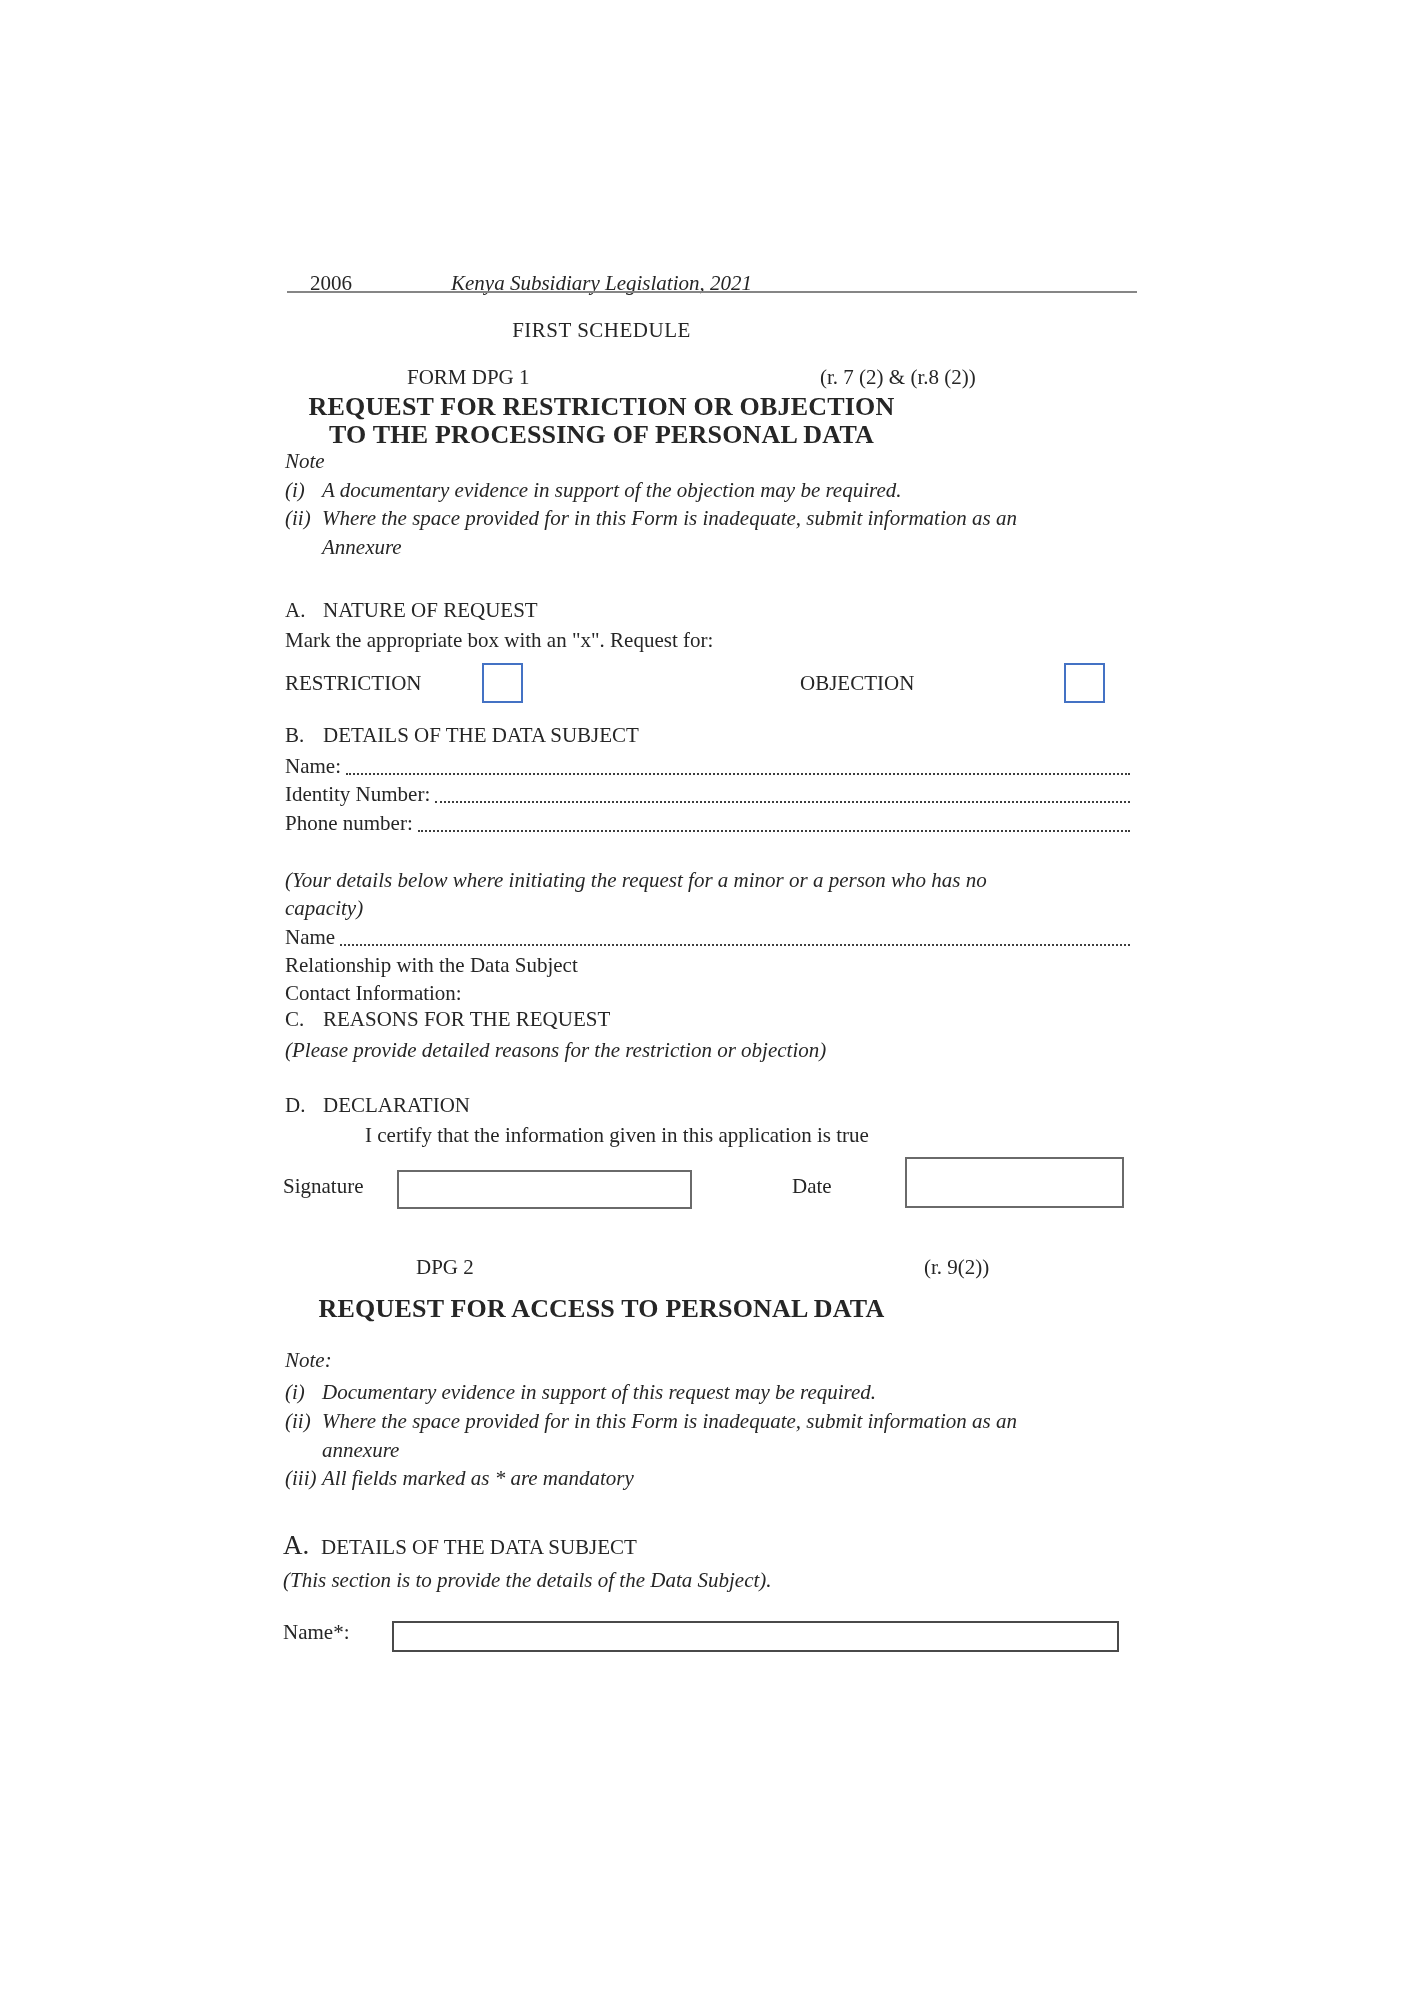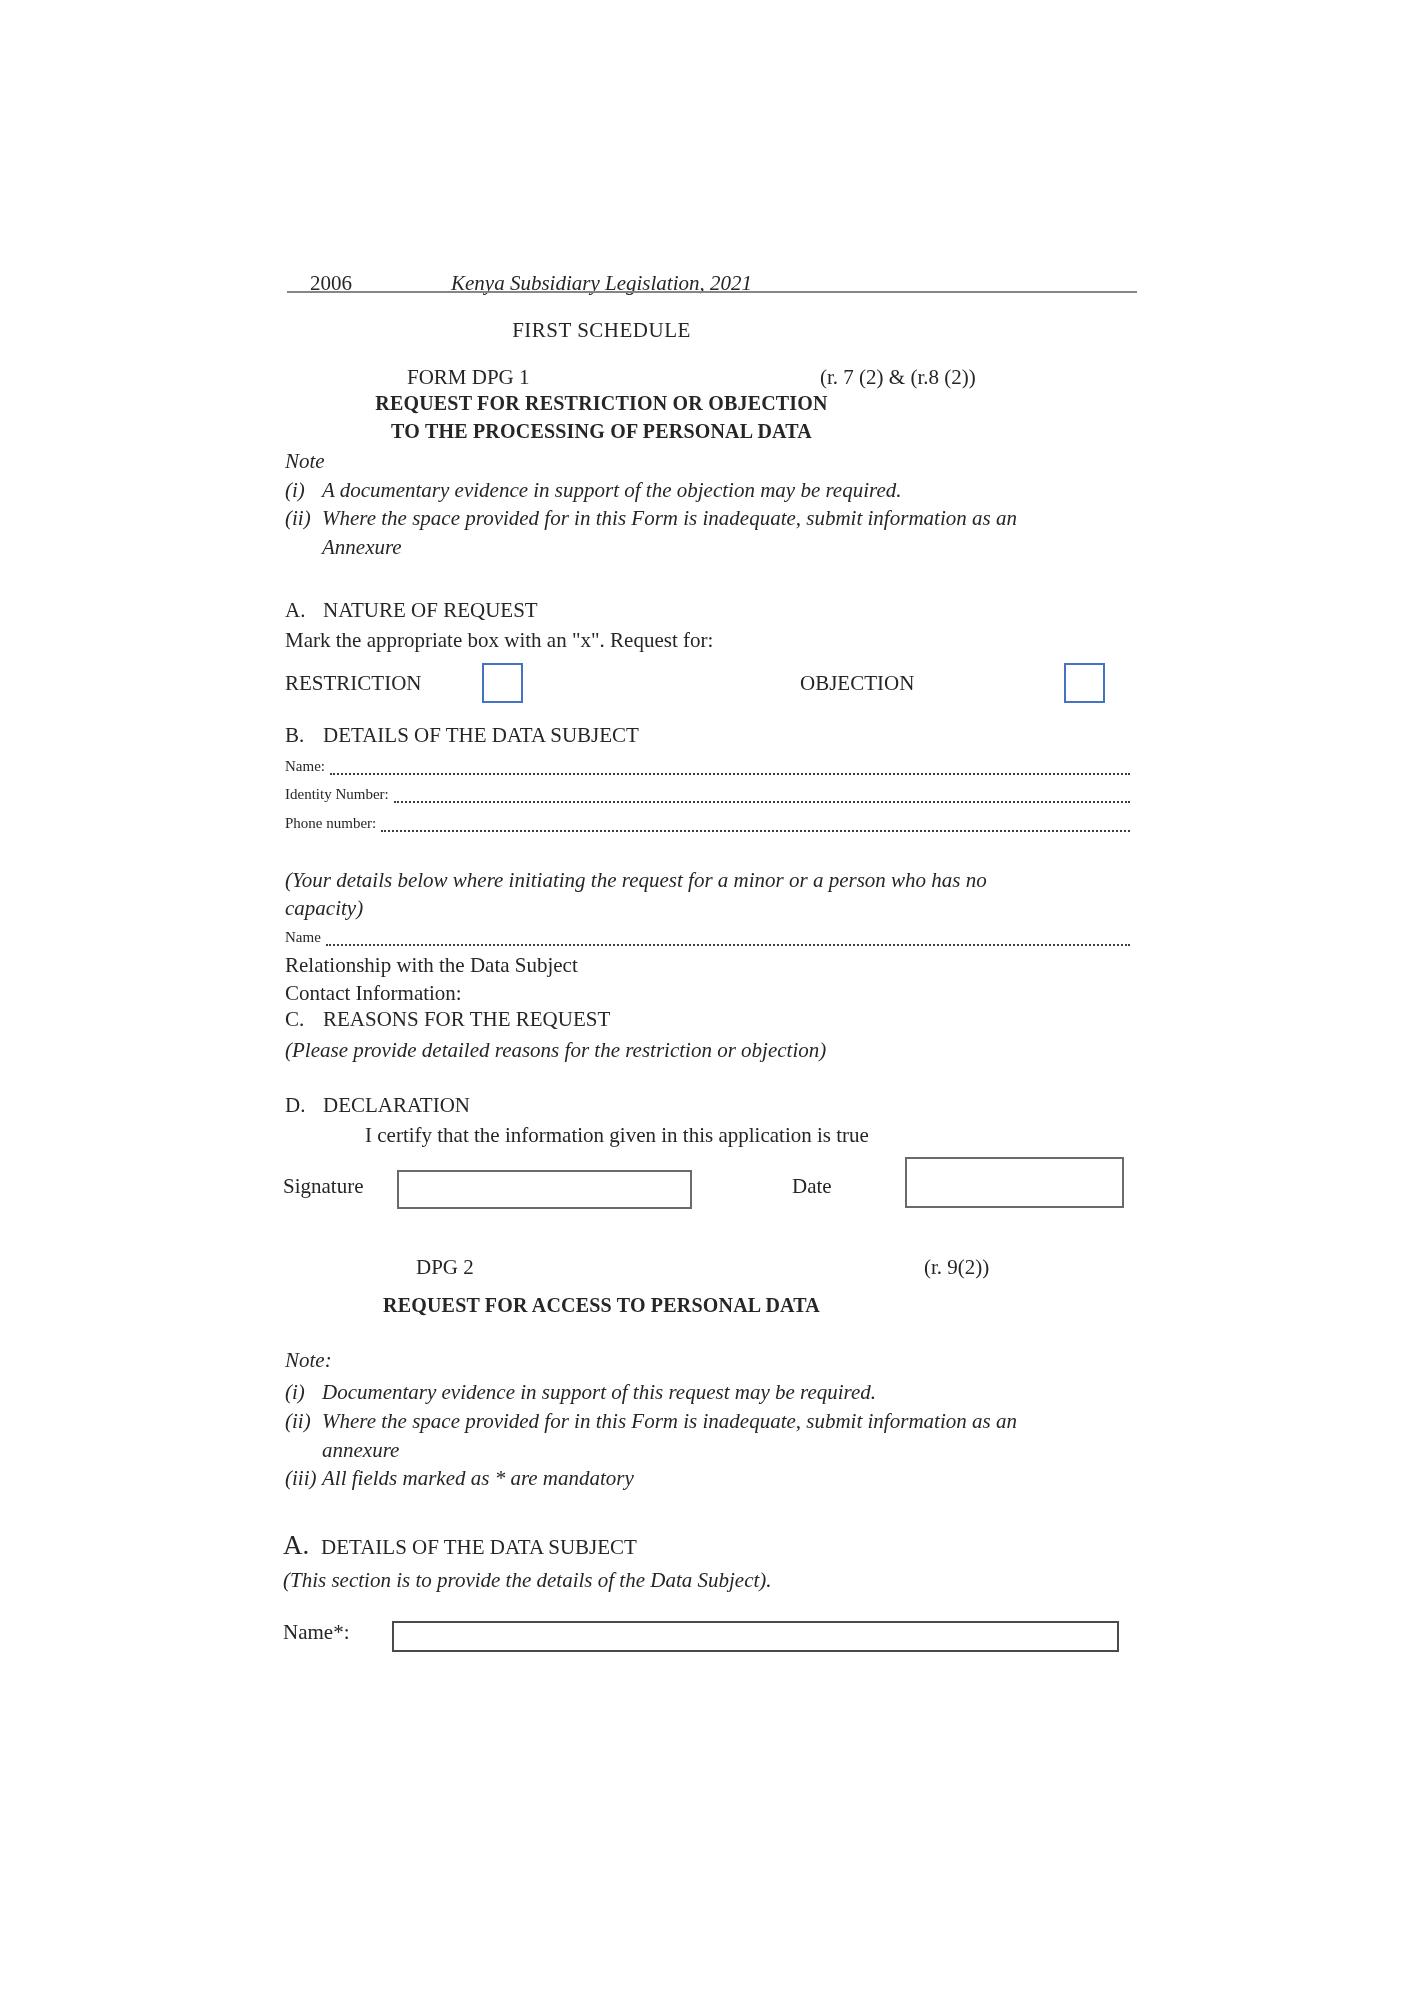--- a/index.html
+++ b/index.html
@@ -8,27 +8,27 @@
     width:1413px;height:2000px;
     background:#ffffff;
     font-family:"Liberation Serif","DejaVu Serif",serif;
     color:#262626;
     overflow:hidden;
   }
   .abs{position:absolute;white-space:nowrap;}
   .t{font-size:21px;line-height:26px;}
   .it{font-style:italic;}
   .caps{font-size:21px;}
-  .title{font-size:20px;font-weight:600;letter-spacing:.2px;}
+  .title{font-size:26px;font-weight:600;letter-spacing:.2px;}
   .center{left:0;width:1203px;text-align:center;}
   .hdr-rule{position:absolute;left:287px;top:291px;width:850px;height:2px;background:#868686;}
   .sec-letter{display:inline-block;width:38px;}
   .sec-letter.big{font-size:27px;}
   .note-num{display:inline-block;width:37px;font-style:italic;}
-  .dotrow{position:absolute;left:285px;width:845px;height:26px;display:flex;font-size:15px;line-height:26px;}
+  .dotrow{position:absolute;left:285px;width:845px;height:26px;display:flex;font-size:21px;line-height:26px;}
   .dotrow .lbl{flex:0 0 auto;}
   .dotrow .dots{flex:1 1 auto;align-self:flex-end;margin:0 0 4px 5px;border-bottom:2px dotted #3d3d3d;height:0;}
   .checkbox{position:absolute;width:41px;height:40px;border:2px solid #4472c4;background:#ffffff;box-sizing:border-box;}
   .fieldbox{position:absolute;background:#ffffff;box-sizing:border-box;}
   .sigbox{left:397px;top:1170px;width:295px;height:39px;border:2px solid #6a6a6a;}
   .datebox{left:905px;top:1157px;width:219px;height:51px;border:2px solid #6a6a6a;}
   .namebox{left:392px;top:1621px;width:727px;height:31px;border:2px solid #4a4a4a;}
 </style>
 </head>
 <body>

